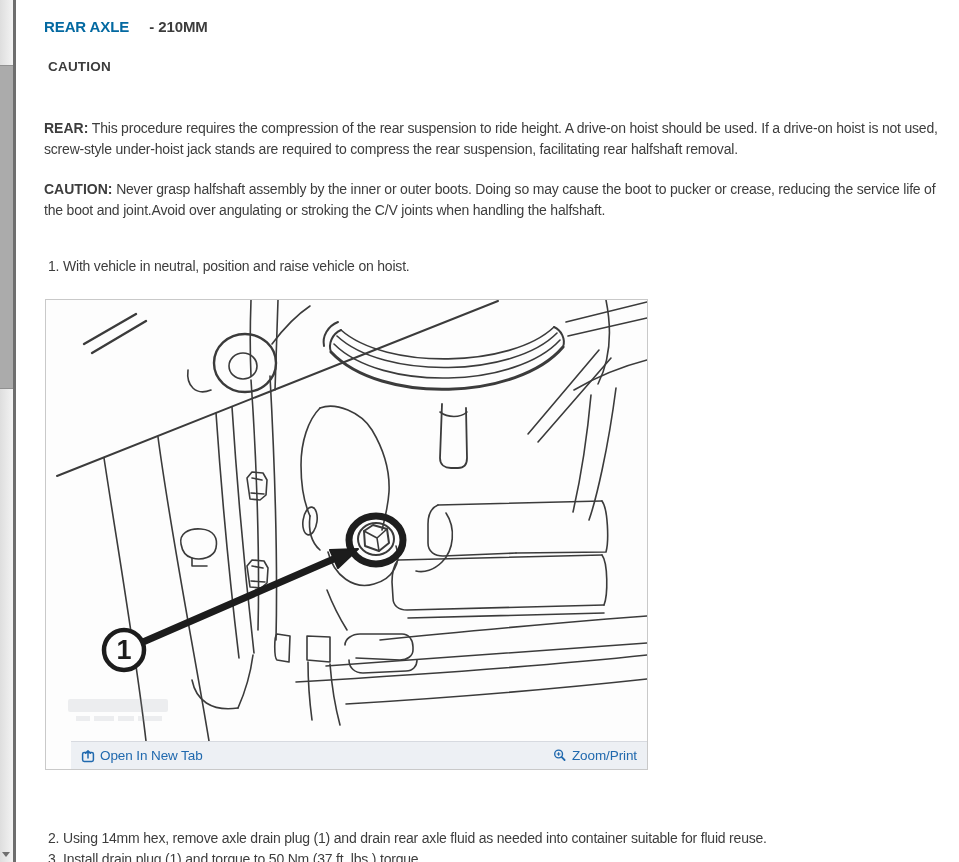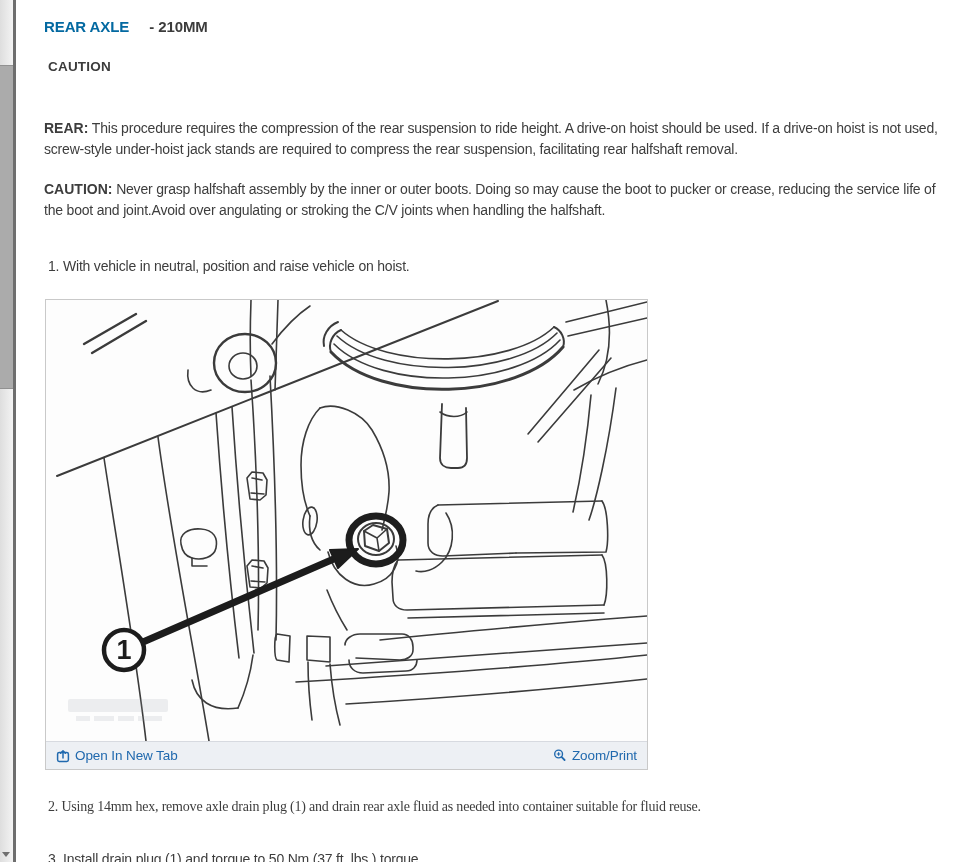--- a/index.html
+++ b/index.html
@@ -22,28 +22,28 @@
   
   .page-title{position:absolute;left:44px;top:18px;font-size:15px;font-weight:bold;letter-spacing:-0.1px;}
   .page-title .t-link{color:#0369a1;}
   .page-title .t-suffix{color:#3c3c3c;margin-left:16px;}
   .section-title{position:absolute;left:48px;top:59px;font-size:13.5px;font-weight:bold;color:#3c3c3c;letter-spacing:0.2px;}
   .para{position:absolute;font-size:14px;line-height:21px;letter-spacing:-0.2px;color:#3d3d3d;margin:0;}
   .para b{letter-spacing:0;}
   .note-para{left:44px;top:118px;width:898px;}
   .caution-para{left:44px;top:179px;width:900px;}
   .step-1{left:48px;top:256px;width:880px;}
-  .step-2{left:48px;top:796px;width:890px;font-family:Liberation Serif, serif;}
+  .step-2{left:48px;top:828px;width:890px;}
   .step-3{left:48px;top:849px;width:890px;}
 
   
   .figure-box{position:absolute;left:45px;top:299px;width:601px;border:1px solid #c9c9c9;background:#fdfdfd;}
   .figure-box svg.diagram{display:block;background:#fdfdfd;}
   .figure-bar{height:27px;display:flex;justify-content:space-between;align-items:center;
-    background:#edf0f4;border-top:1px solid #d7dae0;padding:0 10px;}
+    background:#edf0f4;border-top:1px solid #d7dae0;padding:0 10px;margin-left:25px;}
   .fig-link{display:flex;align-items:center;gap:5px;color:#2069ae;font-size:13.5px;
     letter-spacing:-0.1px;cursor:pointer;text-decoration:none;}
   .fig-link svg{flex:0 0 auto;}
 </style>
 </head>
 <body>
 
 <div class="sb-track">
   <div class="sb-thumb"></div>
   <div class="sb-btn-down"></div>

